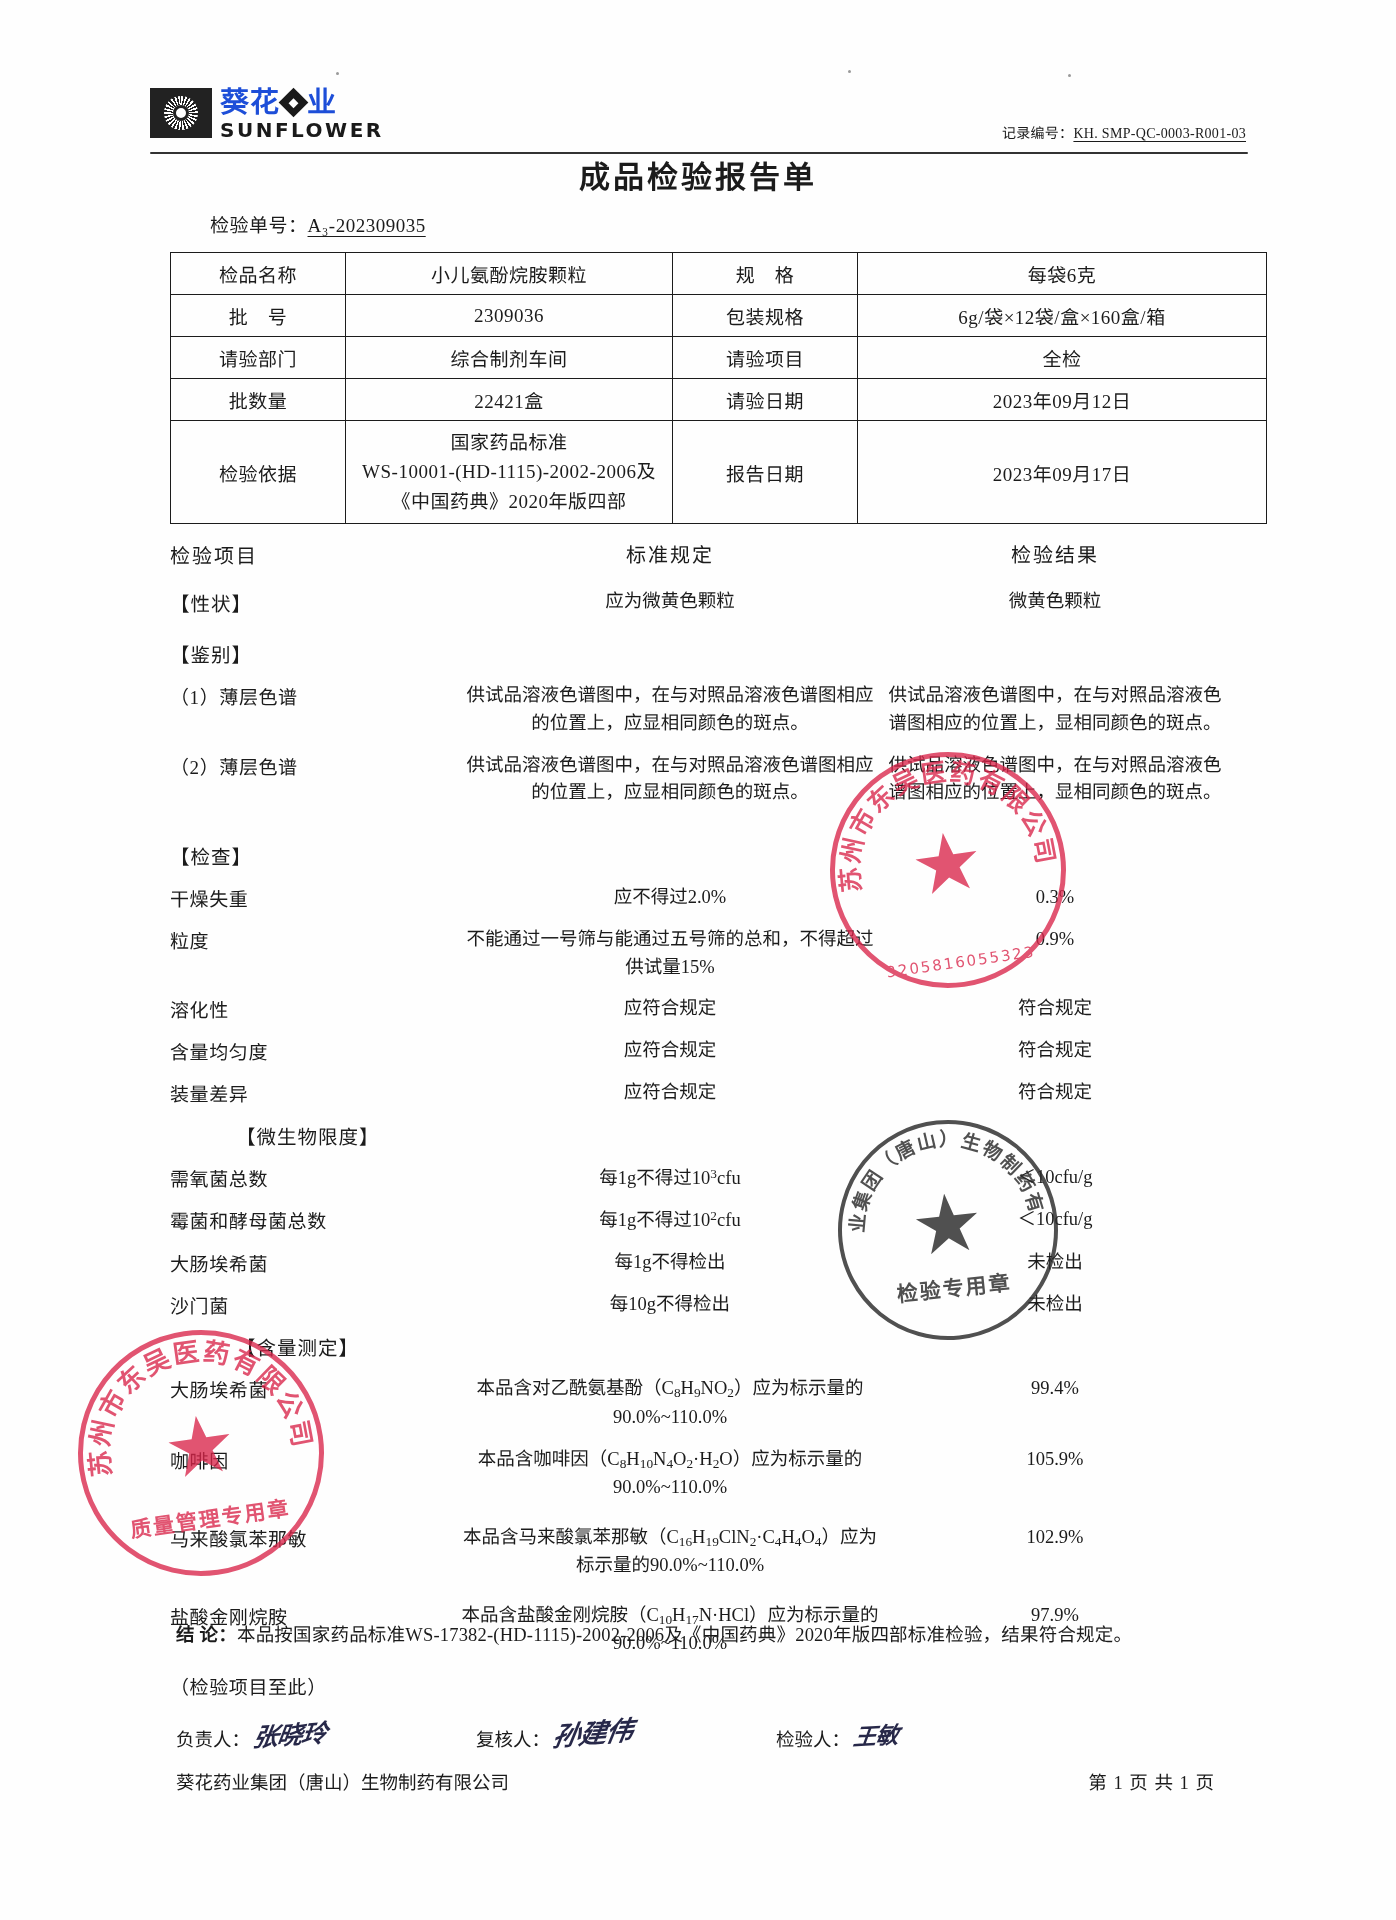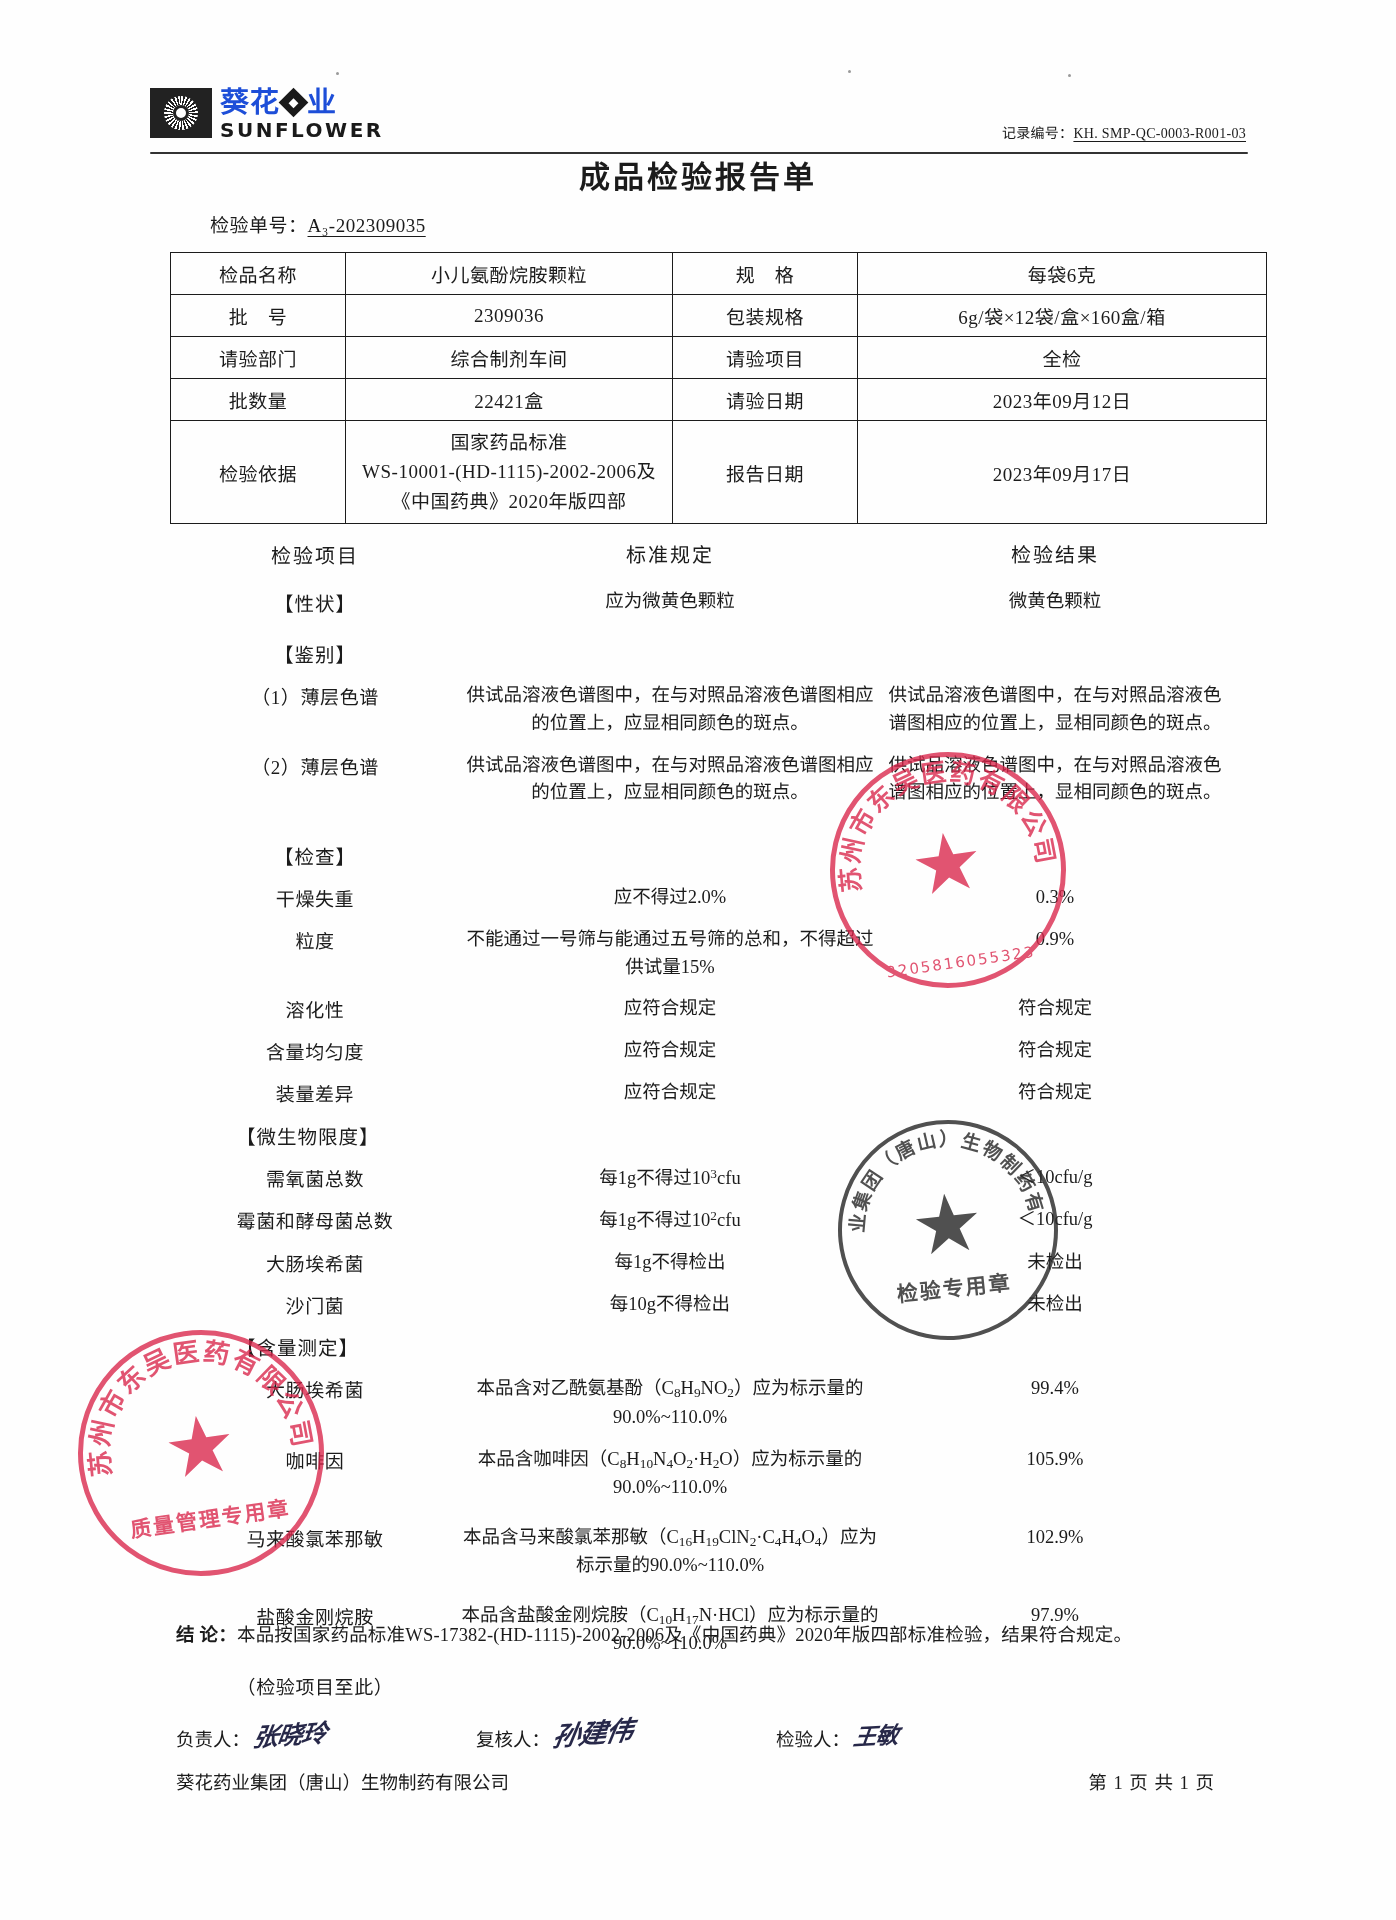--- a/index.html
+++ b/index.html
@@ -78,21 +78,21 @@
   td.lbl{width:166px;}
   td.v1{width:318px;}
   td.lbl2{width:176px;}
   td.v2{width:400px;}
   .sp{letter-spacing:14px;padding-left:14px;}
   .multi{line-height:1.55;font-size:18px;}
 
   
   .res{position:absolute;left:170px;top:540px;width:1060px;}
   .res .row{display:flex;align-items:flex-start;width:100%;}
-  .col-item{width:290px;text-align:center;font-size:19px;letter-spacing:.6px;}
+  .col-item{width:290px;text-align:left;font-size:19px;letter-spacing:.6px;}
   .col-item.left{text-align:left;padding-left:22px;}
   .col-std{width:420px;text-align:center;font-size:18.5px;line-height:1.5;}
   .col-res{width:350px;text-align:center;font-size:18.5px;line-height:1.5;}
   .rhead{margin-bottom:18px;font-size:20px;}
   .rhead .col-item,.rhead .col-std,.rhead .col-res{font-size:20px;letter-spacing:2px;}
   .section-ttl{font-size:19.5px;letter-spacing:1px;}
   .gap-s{height:14px;}
   .gap-m{height:22px;}
   .gap-l{height:34px;}
   sub{font-size:.72em;vertical-align:-.25em;}

